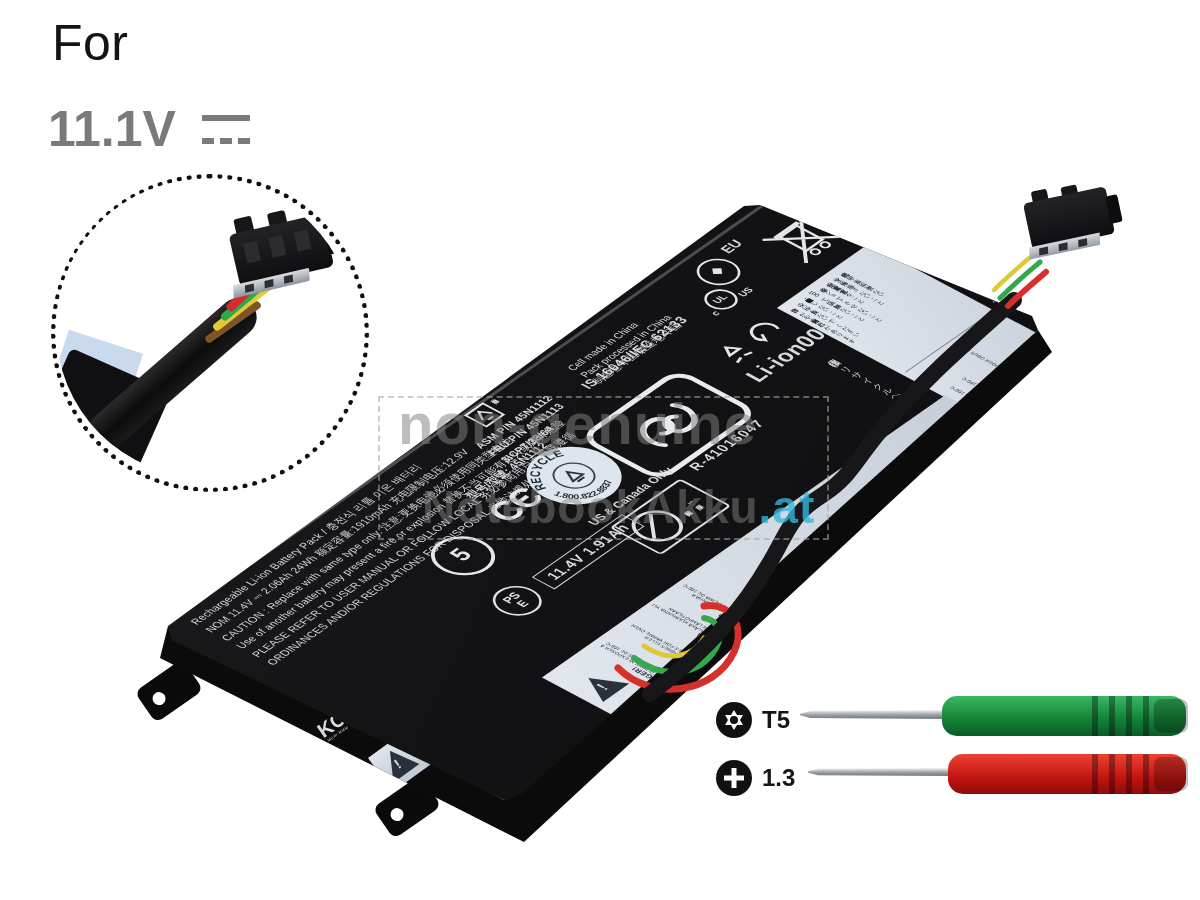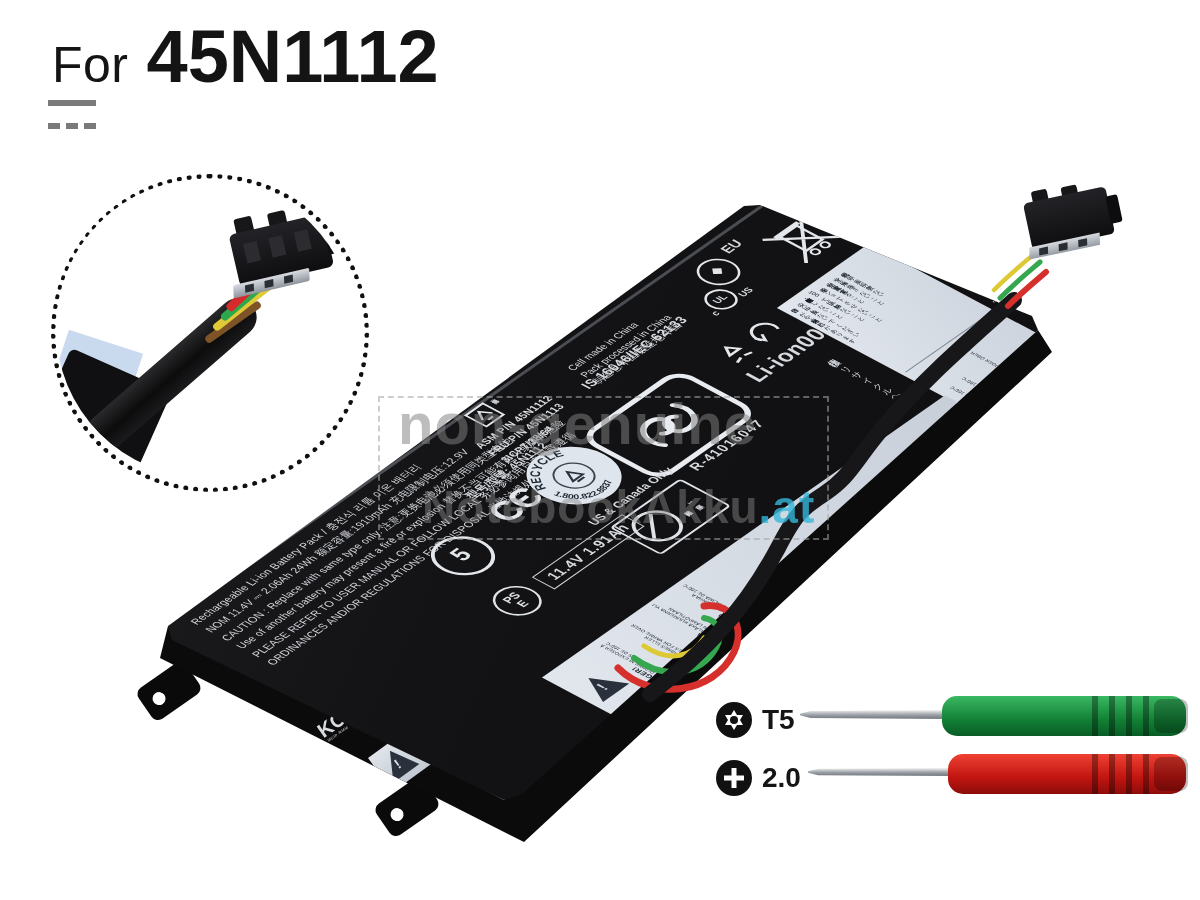--- a/index.html
+++ b/index.html
@@ -77,41 +77,41 @@
   .tri{width:0;height:0;border-left:16px solid transparent;border-right:16px solid transparent;border-bottom:28px solid #2a313c;position:relative;flex:none;align-self:center;}
   .tri:after{content:"!";position:absolute;left:-4px;top:7px;color:#d7dde5;font-weight:800;font-size:14px;}
 
   
   .wm-box{left:378px;top:396px;width:447px;height:140px;border:2px dashed rgba(165,165,165,.55);z-index:30;}
   .wm1{left:398px;top:390px;font-size:58px;font-weight:700;color:rgba(128,128,128,.52);letter-spacing:1px;z-index:31;}
   .wm2{left:422px;top:480px;font-size:46px;font-weight:700;color:rgba(138,138,138,.46);letter-spacing:1px;z-index:31;}
 
   
   .toolicon{width:36px;height:36px;border-radius:50%;background:#111;display:flex;align-items:center;justify-content:center;}
-  .toollabel{font-size:28px;font-weight:700;color:#151515;}
+  .toollabel{font-size:24px;font-weight:700;color:#151515;}
   .shaft{height:9px;background:linear-gradient(180deg,#f2f2f2,#9aa0a6 55%,#70767c);clip-path:polygon(0 42%,7% 10%,100% 0,100% 100%,7% 90%,0 58%);}
   .handle{height:40px;border-radius:15px;}
   .handle-green{background:linear-gradient(180deg,#3ab863,#128035 60%,#0a5c26);}
   .handle-red{background:linear-gradient(180deg,#ef4133,#c01410 60%,#8c0d0a);}
   .ribs{position:absolute;right:28px;top:0;width:66px;height:100%;background:repeating-linear-gradient(90deg,rgba(0,0,0,.35) 0 6px,transparent 6px 17px);}
   .butt{position:absolute;right:-2px;top:3px;width:34px;height:34px;border-radius:8px;background:rgba(0,0,0,.25);}
   .caption{left:688px;top:828px;font-size:38px;font-weight:700;color:#3b3b3b;letter-spacing:-.2px;z-index:25;}
 
   svg{display:block;}
 </style>
 </head>
 <body>
 
 <div class="stage">
 
   <div class="abs titlebar">
     <span class="for-label">For</span>
-    <span class="model-label">45N1112</span>
   </div>
   <div class="abs specs">
+    <span>11.1V</span>
     <span class="dc-sym"></span>
   </div>
 
   <div class="abs batt-tab" style="left:140px;top:672px;">
       <span class="hole"></span>
     </div>
   <div class="abs batt-tab" style="left:378px;top:788px;">
       <span class="hole"></span>
     </div>
 
@@ -392,21 +392,21 @@
     <span class="ribs"></span>
       <span class="butt"></span>
   </div>
 
   <div class="abs" style="left:716px;top:760px;display:flex;align-items:center;gap:10px;z-index:20;">
     <span class="toolicon">
       <svg width="24" height="24" viewBox="0 0 24 24">
           <path d="M9.5 2 H14.5 V9.5 H22 V14.5 H14.5 V22 H9.5 V14.5 H2 V9.5 H9.5 Z" fill="#fff"></path>
         </svg>
     </span>
-    <span class="toollabel">2.0</span>
+    <span class="toollabel">1.3</span>
   </div>
   <div class="abs" style="left:808px;top:768px;width:144px;">
       <div class="shaft" style="height:8px;"></div>
     </div>
   <div class="abs handle handle-red" style="left:948px;top:754px;width:238px;">
     <span class="ribs"></span>
       <span class="butt"></span>
   </div>
 
 

